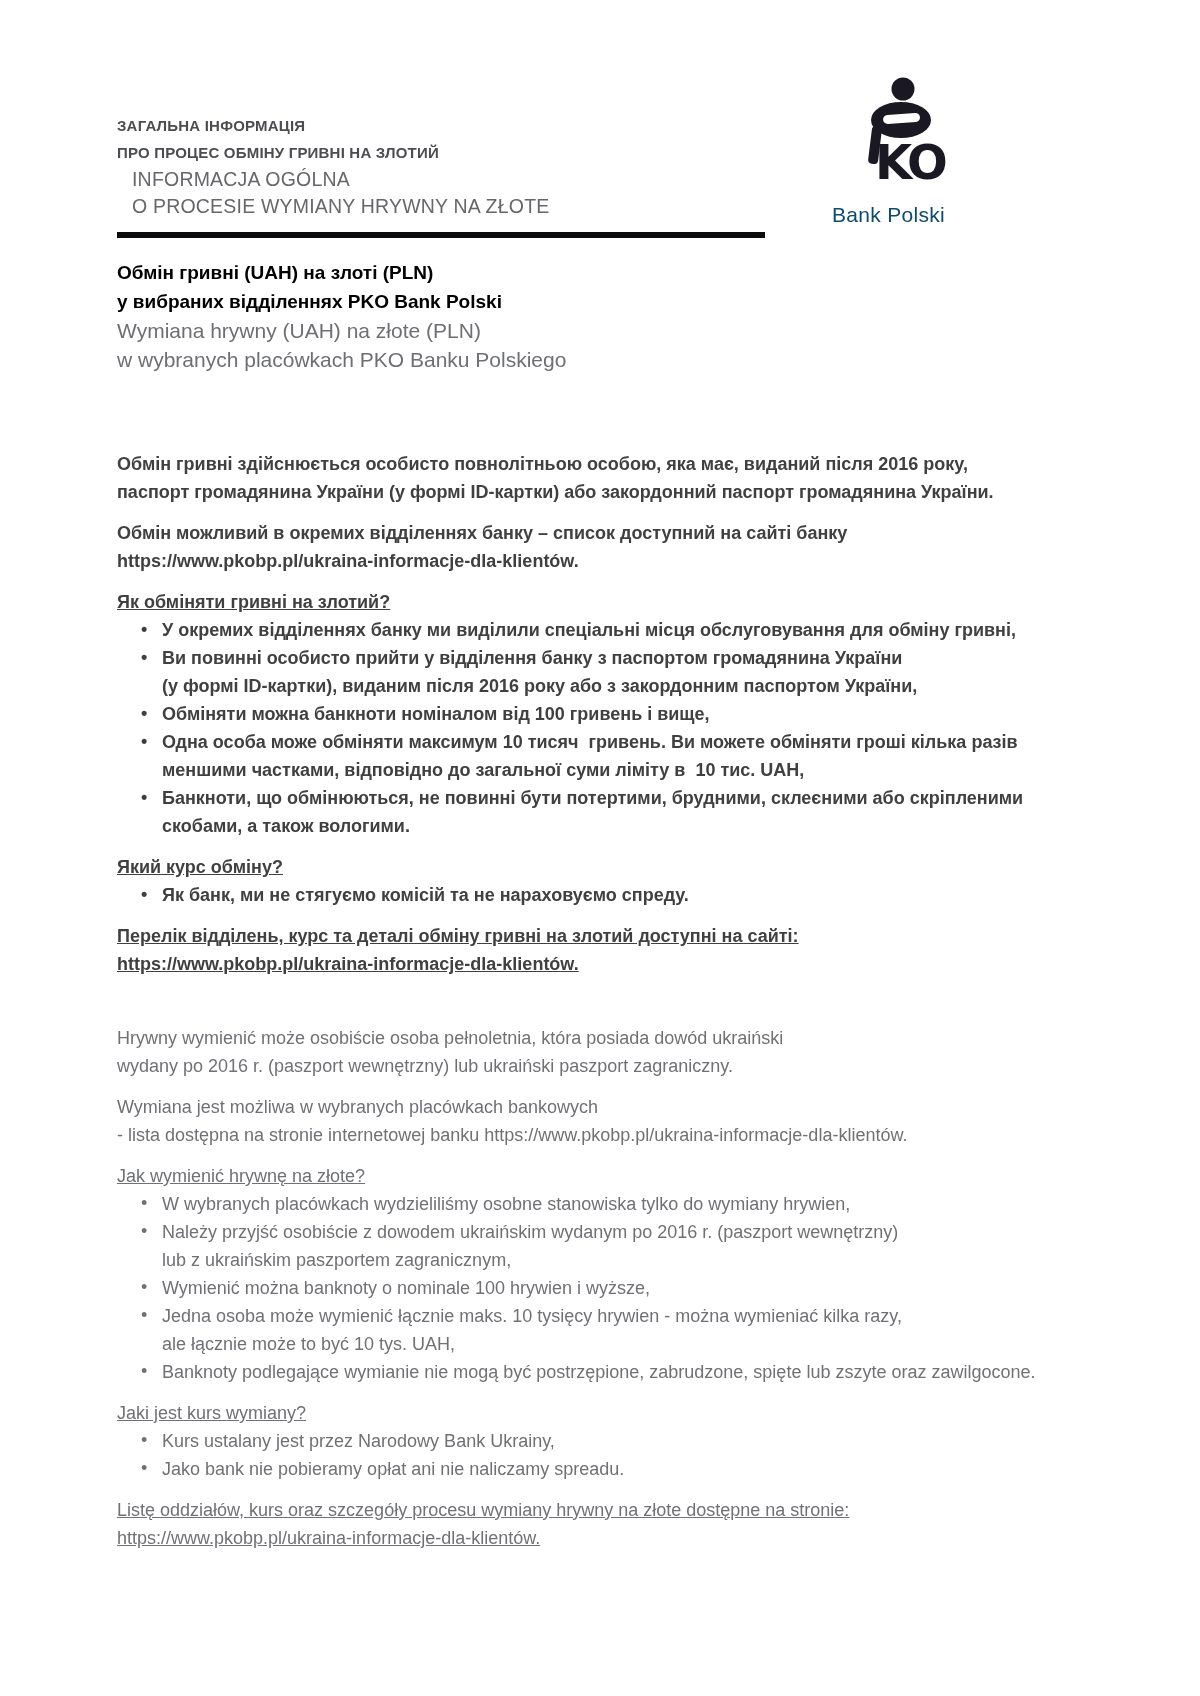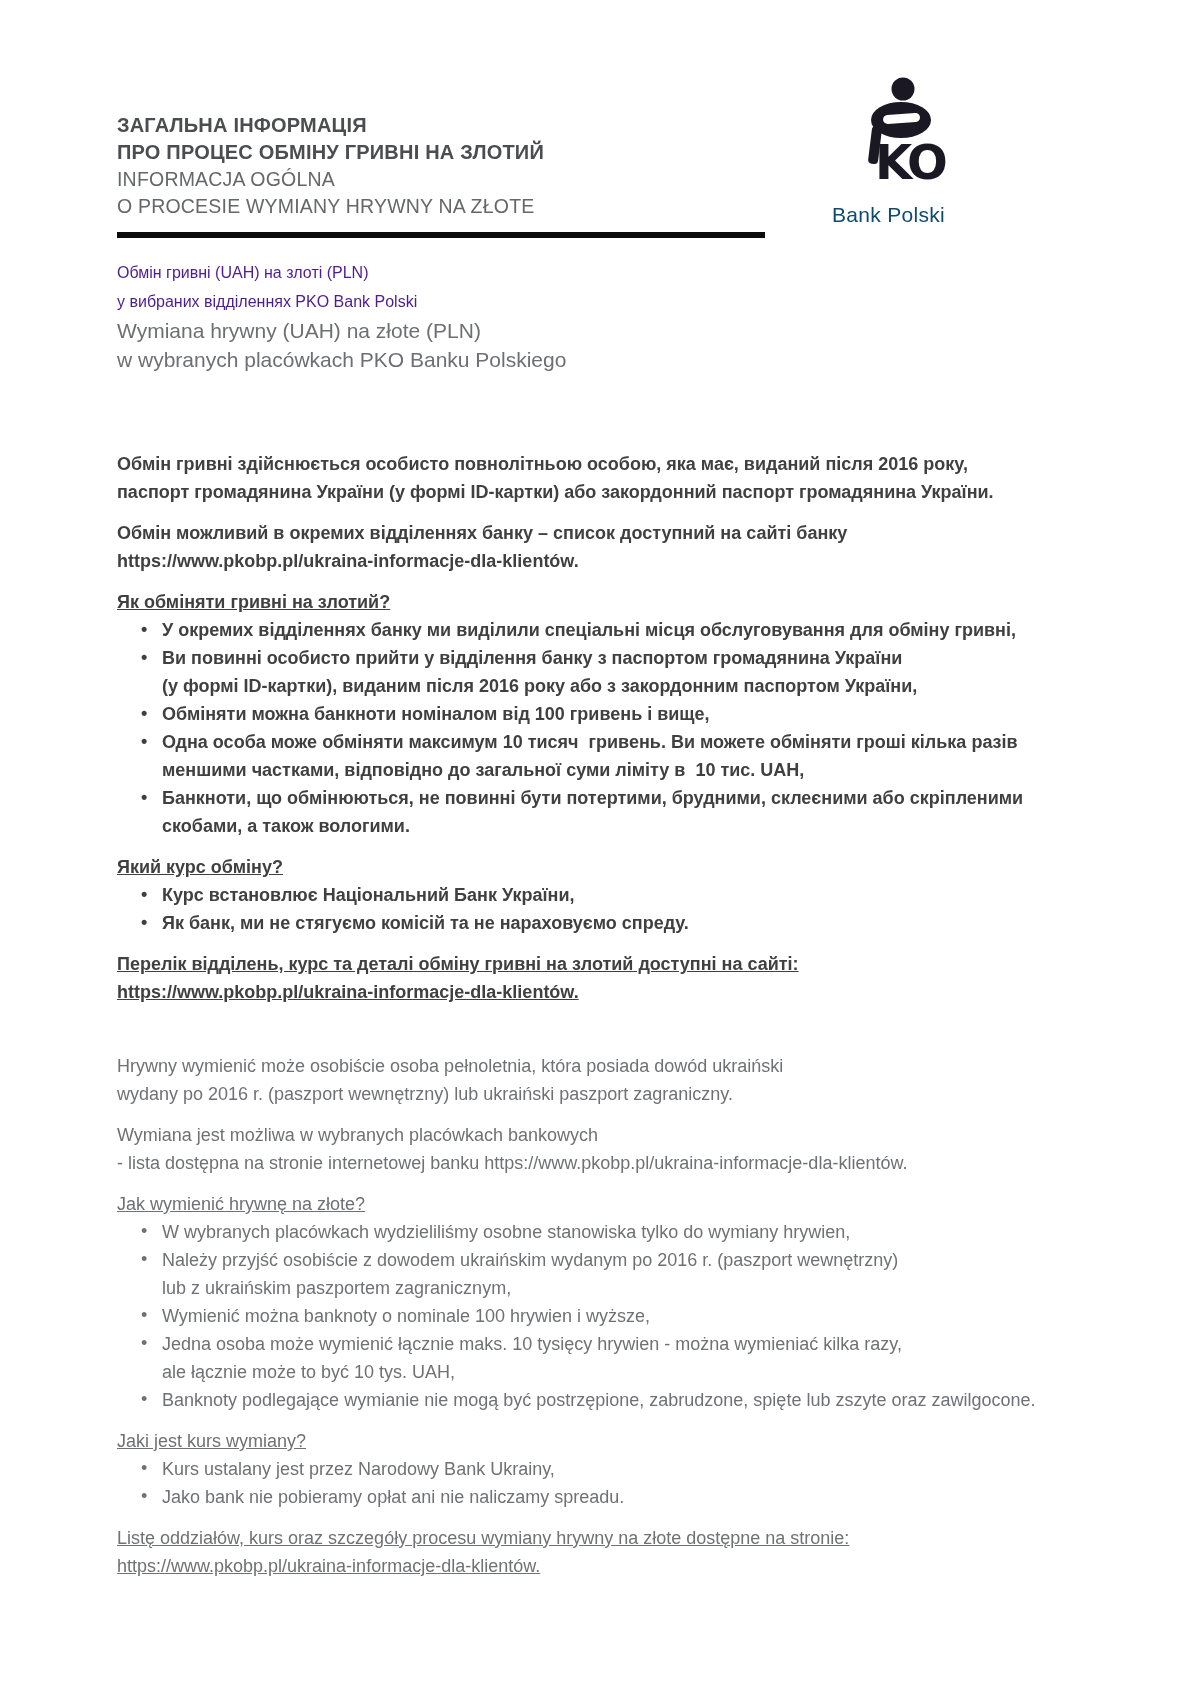--- a/index.html
+++ b/index.html
@@ -8,27 +8,27 @@
     width:1200px;height:1696px;
     background:#ffffff;
     margin:0 auto;
     overflow:hidden;
     font-family:"Liberation Sans", sans-serif;
   }
   .content{position:absolute;left:117px;top:112px;width:990px;}
   .line{display:block;white-space:pre;}
 
   
-  .hdr-uk{font-size:20px;line-height:27px;font-weight:700;color:#4c4d50;letter-spacing:.2px;}
-  .hdr-pl{font-size:19.5px;line-height:27px;font-weight:400;color:#66676b;letter-spacing:.2px;}
+  .hdr-uk{font-size:15px;line-height:27px;font-weight:700;color:#4c4d50;letter-spacing:.2px;}
+  .hdr-pl{font-size:19.5px;line-height:27px;font-weight:400;color:#66676b;letter-spacing:.2px;margin-left:15px;}
   .rule{width:648px;height:6px;background:#0b0b0d;margin-top:12px;}
 
   
   .subtitle{margin-top:20px;}
-  .sub-uk{font-size:16px;line-height:29px;font-weight:400;color:#4c1d95;}
+  .sub-uk{font-size:19px;line-height:29px;font-weight:700;color:#000000;}
   .sub-pl{font-size:21px;line-height:29px;font-weight:400;color:#6e6f73;}
 
   
   .ua-sec{margin-top:76px;font-size:18px;line-height:28px;font-weight:700;color:#404040;}
   .pl-sec{margin-top:46px;font-size:18px;line-height:28px;font-weight:400;color:#707175;}
   .para{margin:0 0 13px 0;}
   .heading{margin:13px 0 0 0;text-decoration:underline;}
   ul.blist{list-style:none;margin:0;padding:0;}
   ul.blist li{position:relative;padding-left:45px;}
   ul.blist li::before{content:"\2022";position:absolute;left:24px;top:-1px;}
@@ -100,23 +100,20 @@
         </li>
         <li>
           <span class="line">Банкноти, що обмінюються, не повинні бути потертими, брудними, склеєними або скріпленими</span>
           <span class="line">скобами, а також вологими.</span>
         </li>
       </ul>
 
       <div class="heading">Який курс обміну?</div>
       <ul class="blist">
         <li>
-          <span class="line">Курс встановлює Національний Банк України,</span>
-        </li>
-        <li>
           <span class="line">Як банк, ми не стягуємо комісій та не нараховуємо спреду.</span>
         </li>
       </ul>
 
       <div class="para heading">
         <span class="line">Перелік відділень, курс та деталі обміну гривні на злотий доступні на сайті:</span>
         <span class="line">https://www.pkobp.pl/ukraina-informacje-dla-klientów.</span>
       </div>
     </section>
 

